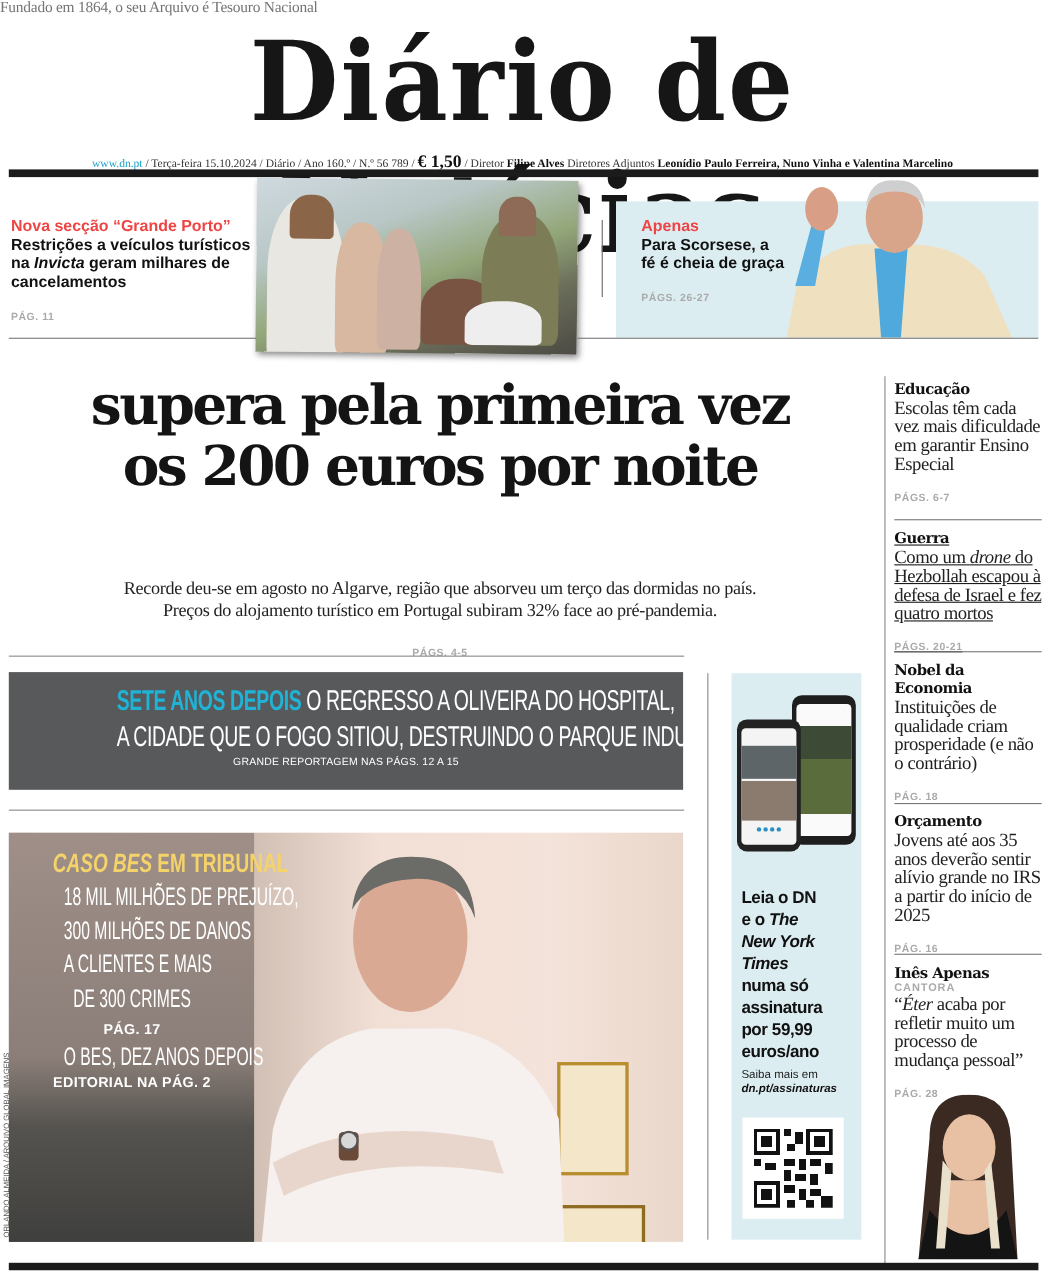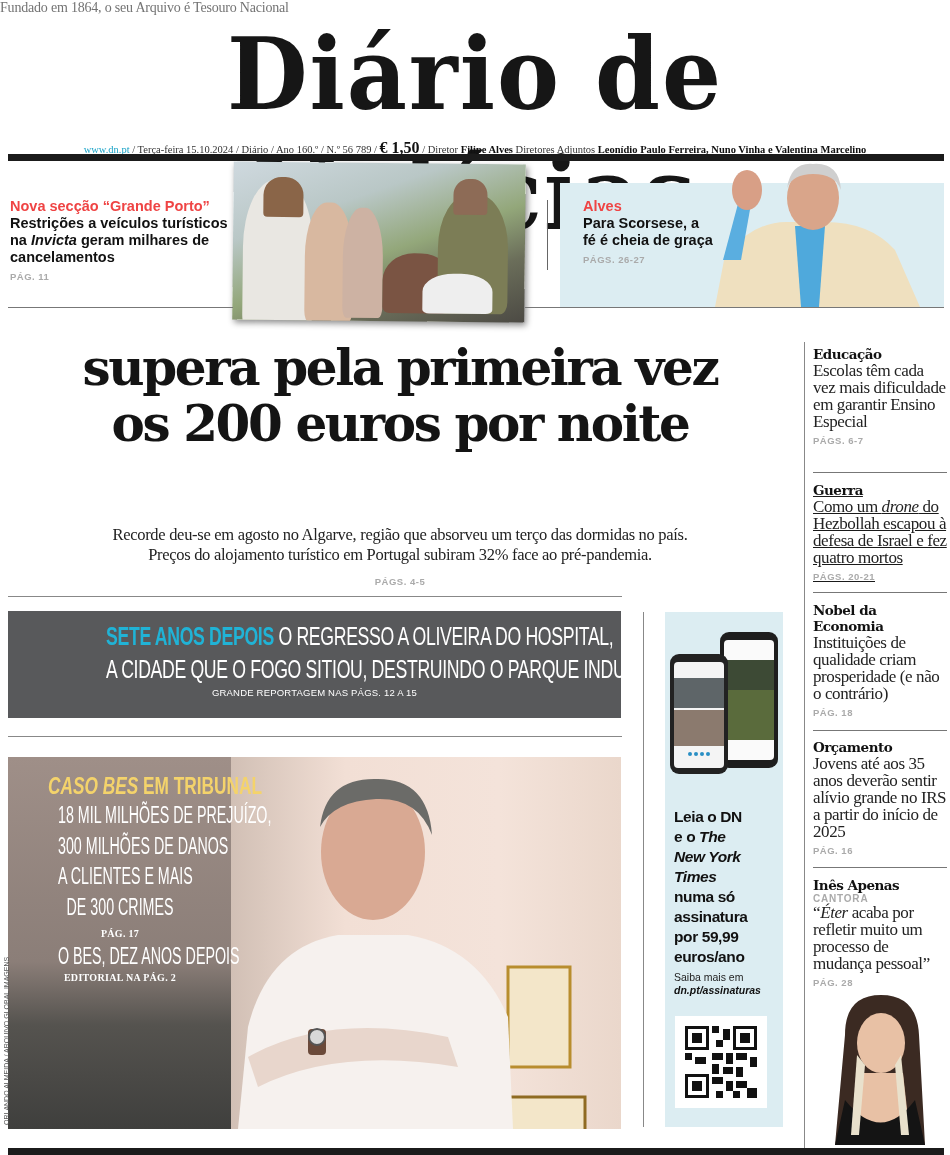--- a/index.html
+++ b/index.html
@@ -16,21 +16,21 @@
     font-size: 10.5px; color: #333; white-space: nowrap; }
   .dateline .url { color: #1aa3c7; }
   .dateline .price { font-size: 16px; font-weight: bold; color: #111; }
   .dateline b { font-weight: bold; color: #111; }
   .topbar { position: absolute; top: 154px; left: 8px; width: 936px; height: 7px; background: #1b1b1b; }
 
   
   .teaser-left { position: absolute; top: 198px; left: 10px; width: 220px; }
   .kicker-cyan { font-family: "Liberation Sans", sans-serif; font-weight: bold; color: #ef4444; font-size: 14.5px; line-height: 17px; }
   .teaser-head { font-family: "Liberation Sans", sans-serif; font-weight: bold; color: #111; font-size: 14.5px; line-height: 17px; }
-  .pag { font-family: "Liberation Sans", sans-serif; font-weight: bold; color: #aaa; font-size: 9.5px; letter-spacing: 0.5px; margin-top: 5px; }
+  .pag { font-family: "Liberation Sans", sans-serif; font-weight: bold; color: #aaa; font-size: 9.5px; letter-spacing: 0.5px; margin-top: 17px; }
 
   .photo-tourists { position: absolute; top: 163px; left: 233px; width: 292px; height: 158px;
     background: linear-gradient(160deg,#cfd9df 0%,#b9c7c6 30%,#93a77a 55%,#6b6e5a 75%,#4c4a44 100%);
     box-shadow: 2px 3px 6px rgba(0,0,0,.45); transform: rotate(0.6deg); overflow: hidden; }
   .photo-tourists .p { position: absolute; border-radius: 45% 45% 10% 10%; }
   .teaser-rule-left { position: absolute; top: 307px; left: 8px; width: 225px; height: 1px; background: #777; }
   .vrule-teaser { position: absolute; top: 200px; left: 547px; width: 1px; height: 70px; background: #666; }
 
   .livro-box { position: absolute; top: 183px; left: 560px; width: 384px; height: 124px; background: #dcedf2; }
   .livro-text { position: absolute; top: 198px; left: 583px; width: 130px; }
@@ -68,21 +68,21 @@
   .bes-photo { position: absolute; top: 757px; left: 8px; width: 613px; height: 372px; overflow: hidden;
     background: linear-gradient(90deg,#9c8d86 0%,#c6b5aa 30%,#f2dfd5 55%,#f4e3da 80%,#ead7cb 100%); }
   .bes-panel { position: absolute; top: 0; left: 0; width: 223px; height: 372px;
     background: linear-gradient(180deg,#9f8f88 0%,#8b7e78 55%,#55534f 72%,#3f3f3d 100%); }
   .bes-text { position: absolute; top: 772px; left: 20px; width: 200px; text-align: center; }
   .bes-kicker { font-family: "Liberation Sans", sans-serif; font-weight: bold; font-size: 24px; line-height: 28px; color: #f4d36b;
     transform: scaleX(0.72); transform-origin: center; white-space: nowrap; }
   .bes-kicker i { font-style: italic; }
   .bes-line { font-family: "Liberation Sans", sans-serif; font-size: 23px; line-height: 30.5px; color: #ffffff;
     transform: scaleX(0.62); transform-origin: center; white-space: nowrap; }
-  .bes-small { font-family: Liberation Serif, serif; font-weight: bold; font-size: 10px; color: #fff; letter-spacing: 0.3px; }
+  .bes-small { font-family: Liberation Sans, sans-serif; font-weight: bold; font-size: 13px; color: #fff; letter-spacing: 0.3px; }
   .photo-credit { position: absolute; top: 1125px; left: 3px; font-family: "Liberation Sans", sans-serif; font-size: 7px;
     color: #555; transform: rotate(-90deg); transform-origin: left top; white-space: nowrap; }
 
   
   .nyt-box { position: absolute; top: 612px; left: 665px; width: 118px; height: 515px; background: #dcedf2; }
   .phones { position: absolute; top: 630px; left: 668px; width: 114px; height: 145px; }
   .nyt-text { position: absolute; top: 807px; left: 674px; width: 110px; }
   .nyt-head { font-family: "Liberation Sans", sans-serif; font-weight: bold; font-size: 15.5px; line-height: 20px; color: #111; letter-spacing: -0.4px; }
   .nyt-head i { font-style: italic; }
   .nyt-small { font-family: "Liberation Sans", sans-serif; font-size: 10.5px; line-height: 14px; color: #222; margin-top: 3px; }
@@ -123,21 +123,21 @@
   <div class="p" style="left:150px;top:90px;width:70px;height:60px;background:#7a5443;"></div>
   <div class="p" style="left:205px;top:30px;width:70px;height:120px;background:#7c7d56;"></div>
   <div class="p" style="left:220px;top:15px;width:34px;height:36px;background:#8d6b56;"></div>
   <div class="p" style="left:190px;top:110px;width:70px;height:40px;background:#eeeeee;"></div>
 </div>
 <div class="teaser-rule-left"></div>
 <div class="vrule-teaser"></div>
 
 <div class="livro-box"></div>
 <div class="livro-text">
-  <div class="kicker-cyan">Alves</div>
+  <div class="kicker-cyan">Apenas</div>
   <div class="teaser-head">Para Scorsese, a fé é cheia de graça</div>
   <div class="pag">PÁGS.  26-27</div>
 </div>
 <div class="photo-scorsese">
   <svg width="230" height="147" viewBox="0 0 230 147">
     <path d="M20 147 L30 95 Q60 60 95 62 L130 62 Q175 62 200 90 L225 147 Z" fill="#efe0bf"></path>
     <path d="M100 66 L130 66 L124 147 L106 147 Z" fill="#4fa9dc"></path>
     <ellipse cx="118" cy="38" rx="26" ry="32" fill="#d9a58a"></ellipse>
     <path d="M92 28 Q96 2 118 4 Q144 2 146 30 Q140 14 118 14 Q98 14 92 28 Z" fill="#cfcfcf"></path>
     <path d="M28 100 L44 40 L56 44 L46 100 Z" fill="#5aaee0"></path>

